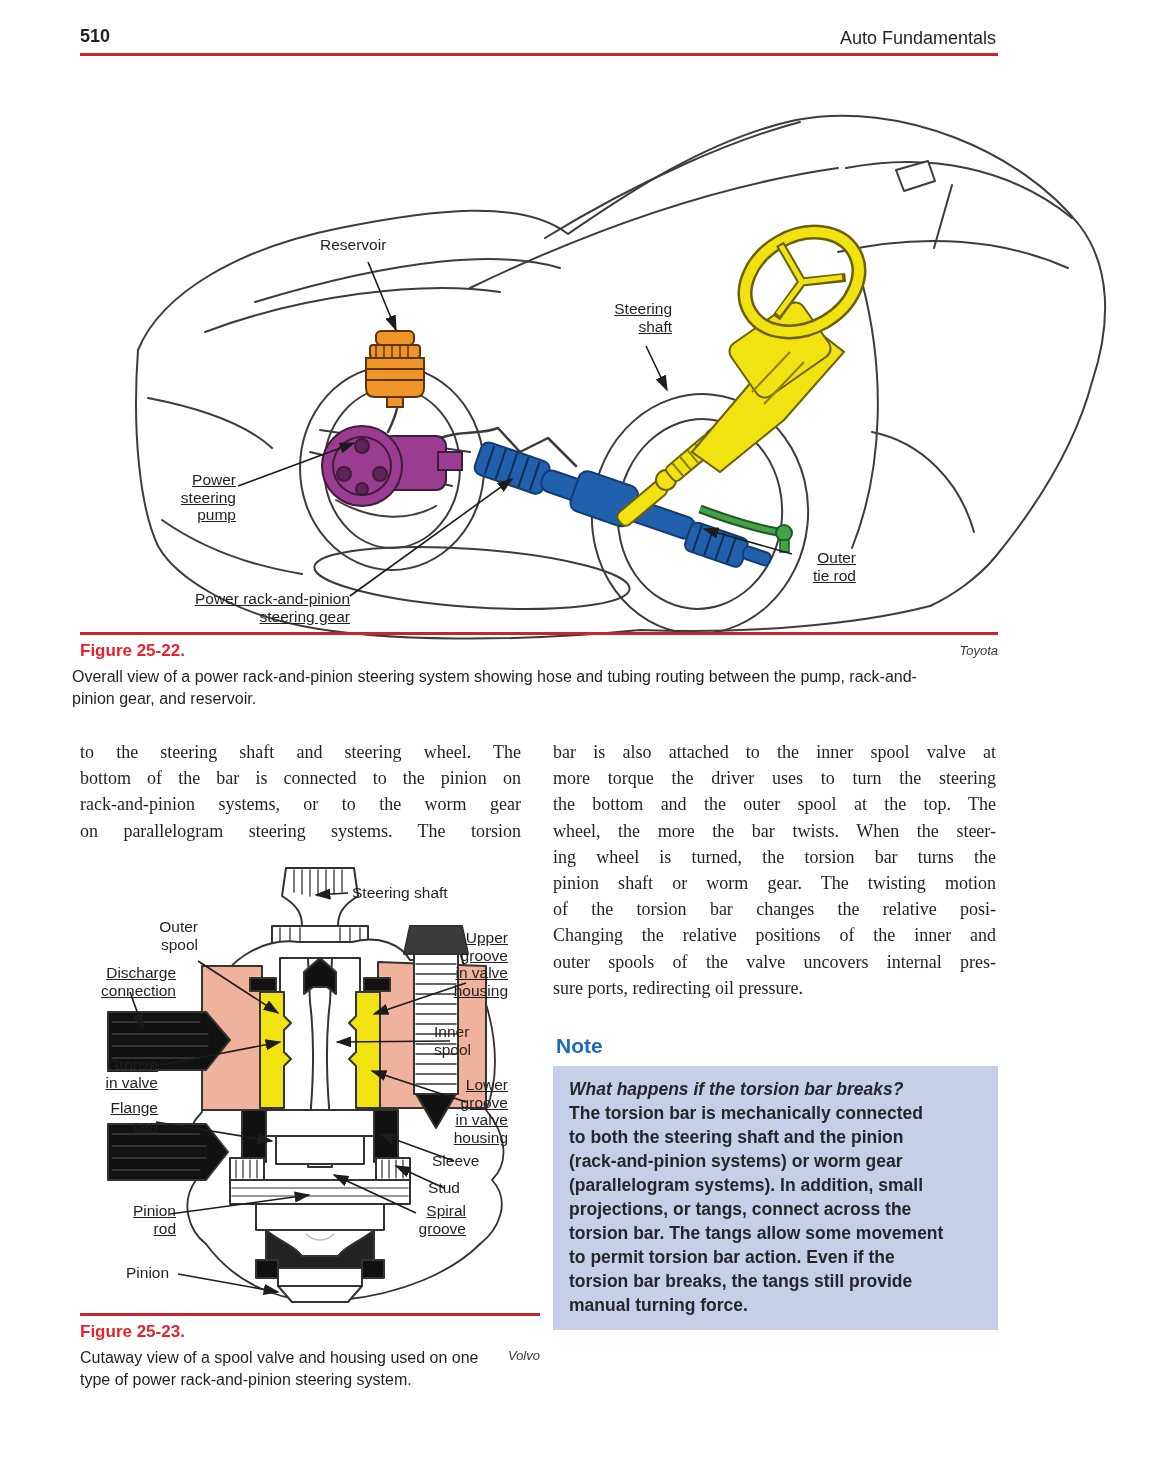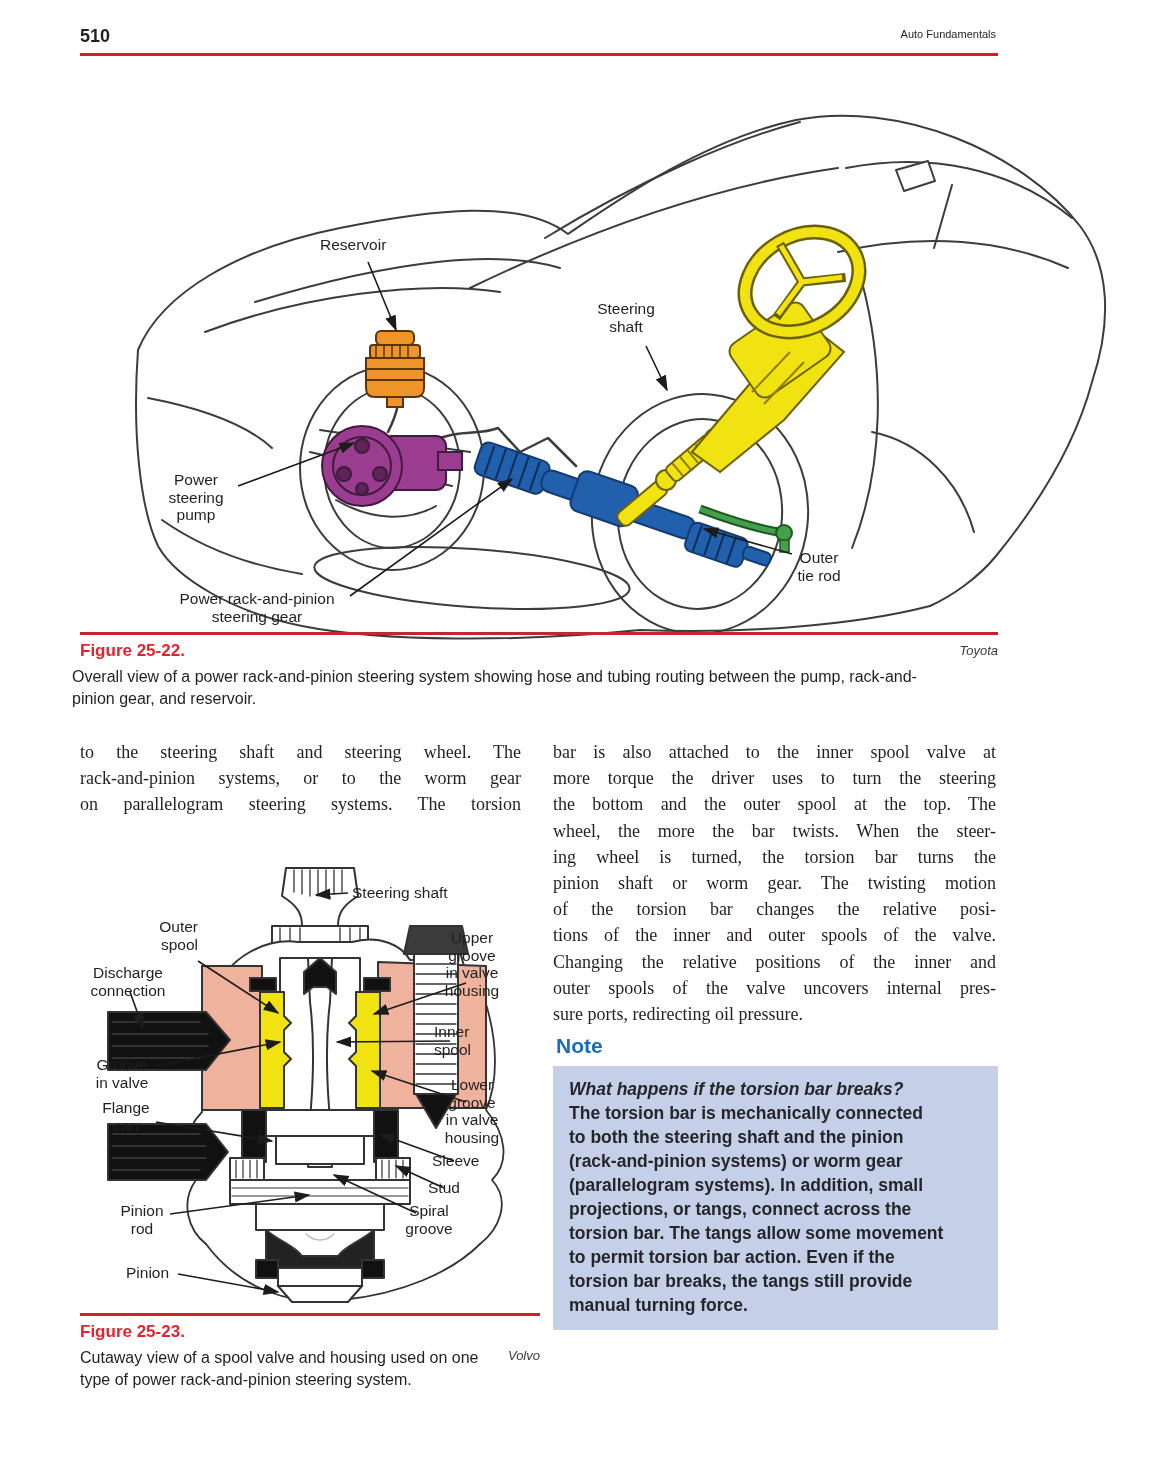--- a/index.html
+++ b/index.html
@@ -4,34 +4,34 @@
 <style>
   html,body{margin:0;padding:0;}
   body{
     width:1156px;height:1479px;position:relative;overflow:hidden;
     background:#ffffff;color:var(--text-color,#231f20);
     font-family:"Liberation Sans",sans-serif;
   }
   .abs{position:absolute;}
   
   .page-num{font-weight:bold;font-size:18px;}
-  .header-right{font-size:11px;}
+  .header-right{font-size:18px;}
   .rule-red{background:var(--rule-red,#c9232b);height:3px;}
   
   .fig-title{color:var(--accent-red,#e4232e);font-weight:bold;font-size:17px;}
   .fig-credit{font-style:italic;font-size:13px;color:#3a3a3a;}
   .fig-caption{font-size:16px;line-height:22px;white-space:pre-line;}
   
   .serif-par{font-family:"Liberation Serif",serif;font-size:18px;line-height:26.2px;}
   .jline{text-align:justify;text-align-last:justify;}
   .jline-last{text-align-last:left;}
   .justify-all .jline-last{text-align-last:justify;}
   
   .fig-label{font-size:15.5px;line-height:17.5px;white-space:pre-line;color:#231f20;}
-  .tc{text-align:center;} .tr{text-align:right;}
+  .tc{text-align:right;text-decoration:underline;} .tr{text-align:right;}
   
   .note-heading{color:var(--note-blue,#1a6cb8);font-weight:bold;font-size:21px;}
   .note-box{
     background:var(--note-bg,#c5cfe8);
     padding:11px 16px 13px 16px;
     font-size:17.5px;line-height:24px;font-weight:bold;color:#26262a;
   }
   .note-question{font-style:italic;}
   .note-body{white-space:pre-line;}
   svg{display:block;}
@@ -157,32 +157,32 @@
 </div>
 
 <div class="abs rule-red" style="left:80px;top:632px;width:918px;"></div>
 <div class="abs fig-title" style="left:80px;top:641px;">Figure 25-22.</div>
 <div class="abs fig-credit" style="left:553px;top:643px;width:445px;text-align:right;">Toyota</div>
 <div class="abs fig-caption" style="left:72px;top:666px;width:918px;">Overall view of a power rack-and-pinion steering system showing hose and tubing routing between the pump, rack-and-
 pinion gear, and reservoir.</div>
 
 <div class="abs serif-par justify-all" style="left:80px;top:739px;width:441px;">
     <div class="jline">to the steering shaft and steering wheel. The</div>
+    <div class="jline">bottom of the bar is connected to the pinion on</div>
     <div class="jline">rack-and-pinion systems, or to the worm gear</div>
     <div class="jline jline-last">on parallelogram steering systems. The torsion</div>
   </div>
 <div class="abs serif-par" style="left:553px;top:739px;width:443px;">
     <div class="jline">bar is also attached to the inner spool valve at</div>
     <div class="jline">more torque the driver uses to turn the steering</div>
     <div class="jline">the bottom and the outer spool at the top. The</div>
     <div class="jline">wheel, the more the bar twists. When the steer-</div>
     <div class="jline">ing wheel is turned, the torsion bar turns the</div>
     <div class="jline">pinion shaft or worm gear. The twisting motion</div>
     <div class="jline">of the torsion bar changes the relative posi-</div>
-    <div class="jline">tions of the inner and outer spools of the valve.</div>
     <div class="jline">Changing the relative positions of the inner and</div>
     <div class="jline">outer spools of the valve uncovers internal pres-</div>
     <div class="jline jline-last">sure ports, redirecting oil pressure.</div>
   </div>
 
 <div class="abs" style="left:80px;top:862px;width:470px;height:450px;">
   <svg class="abs" style="left:0;top:0;" width="470" height="450" viewBox="0 0 470 450">
     <defs>
       <marker id="ah2" markerWidth="11" markerHeight="8" refX="9" refY="3.5" orient="auto">
         <path d="M0,0 L10,3.5 L0,7 Z" fill="#1c1c1c"></path>

